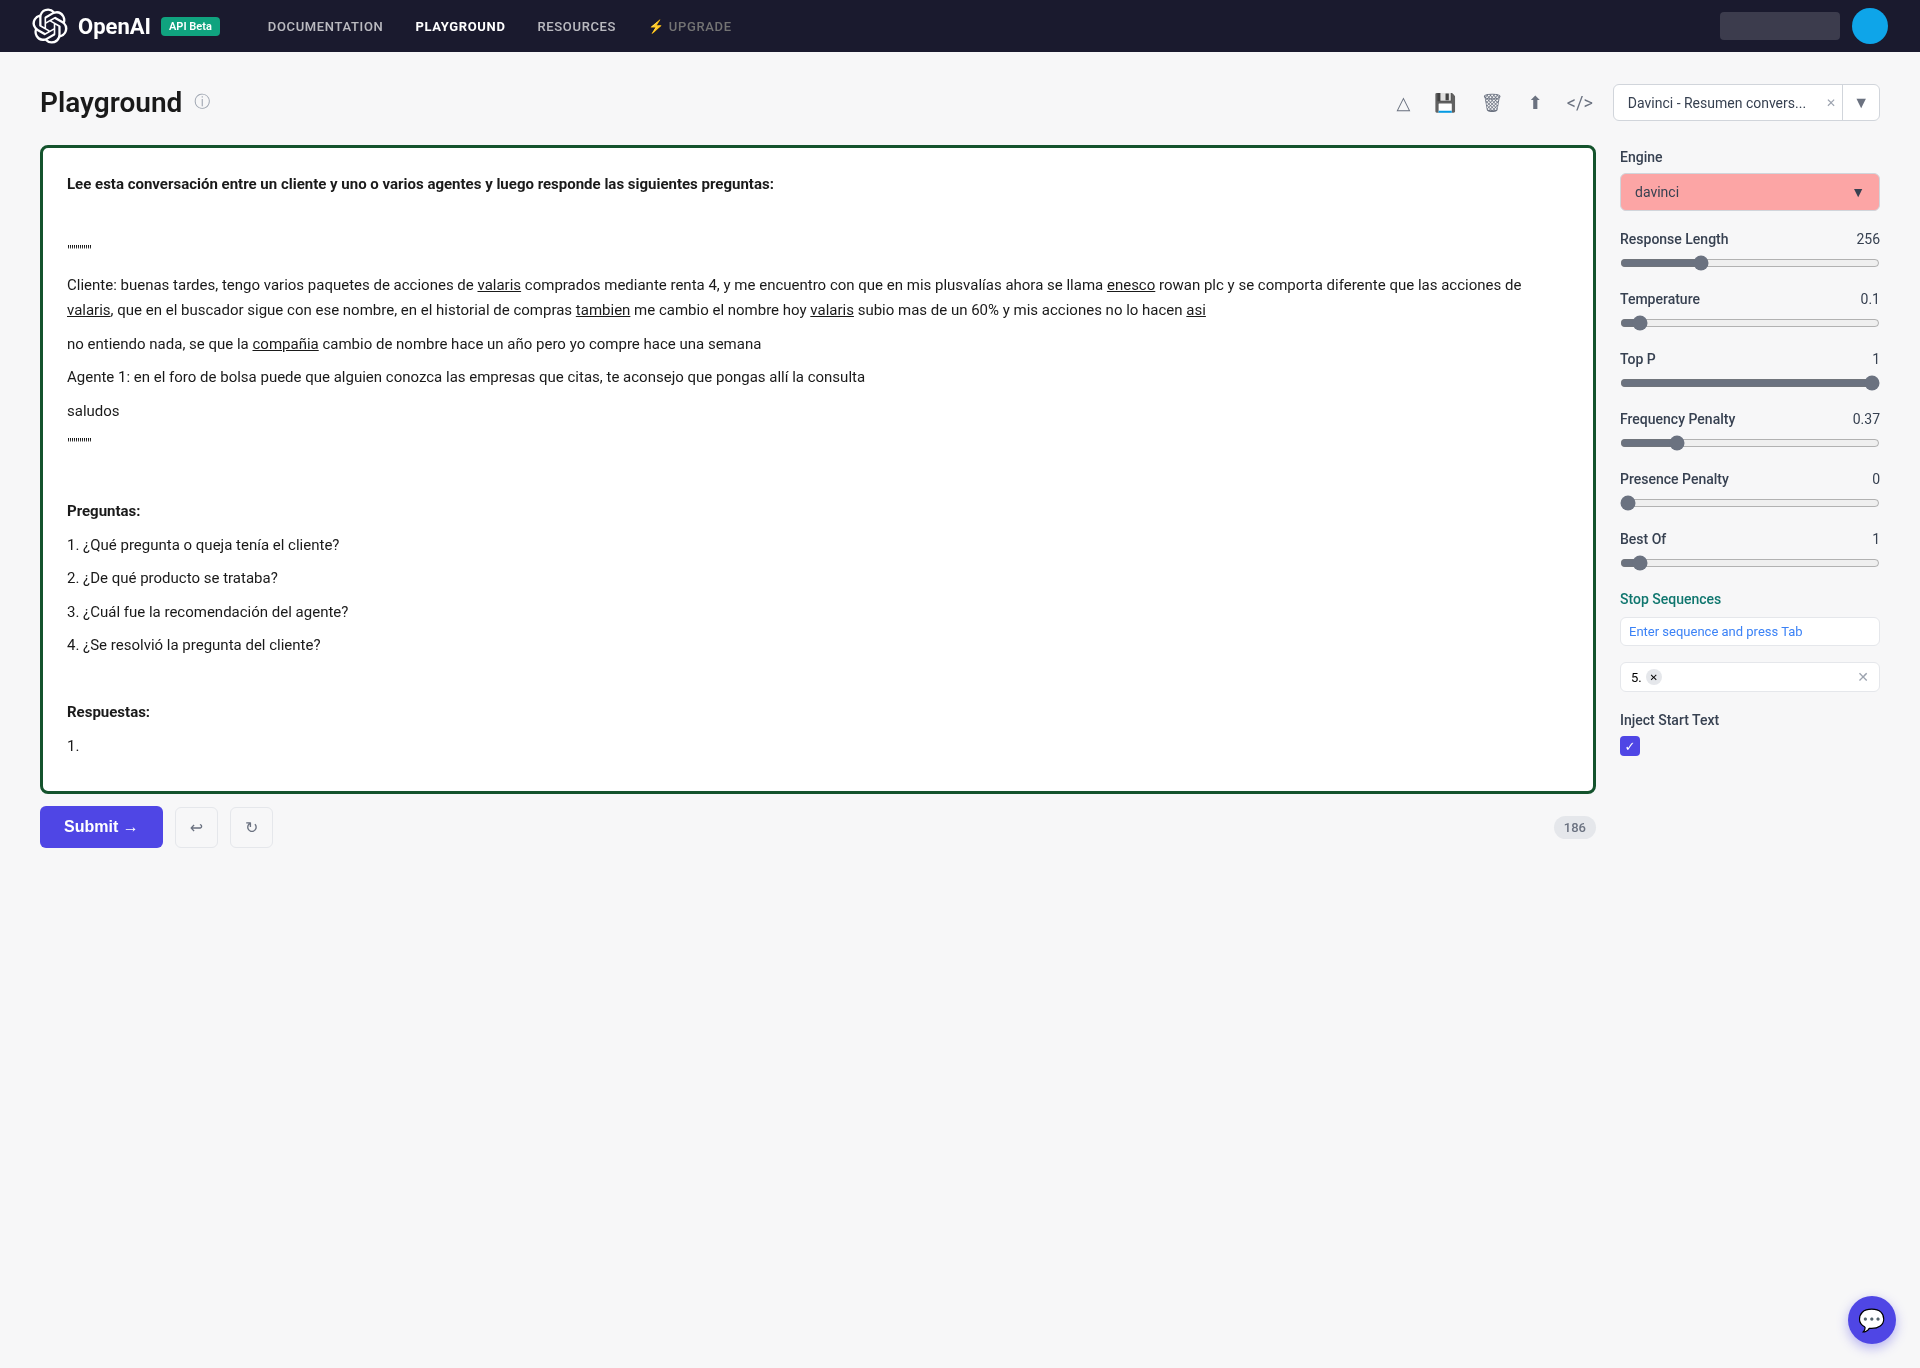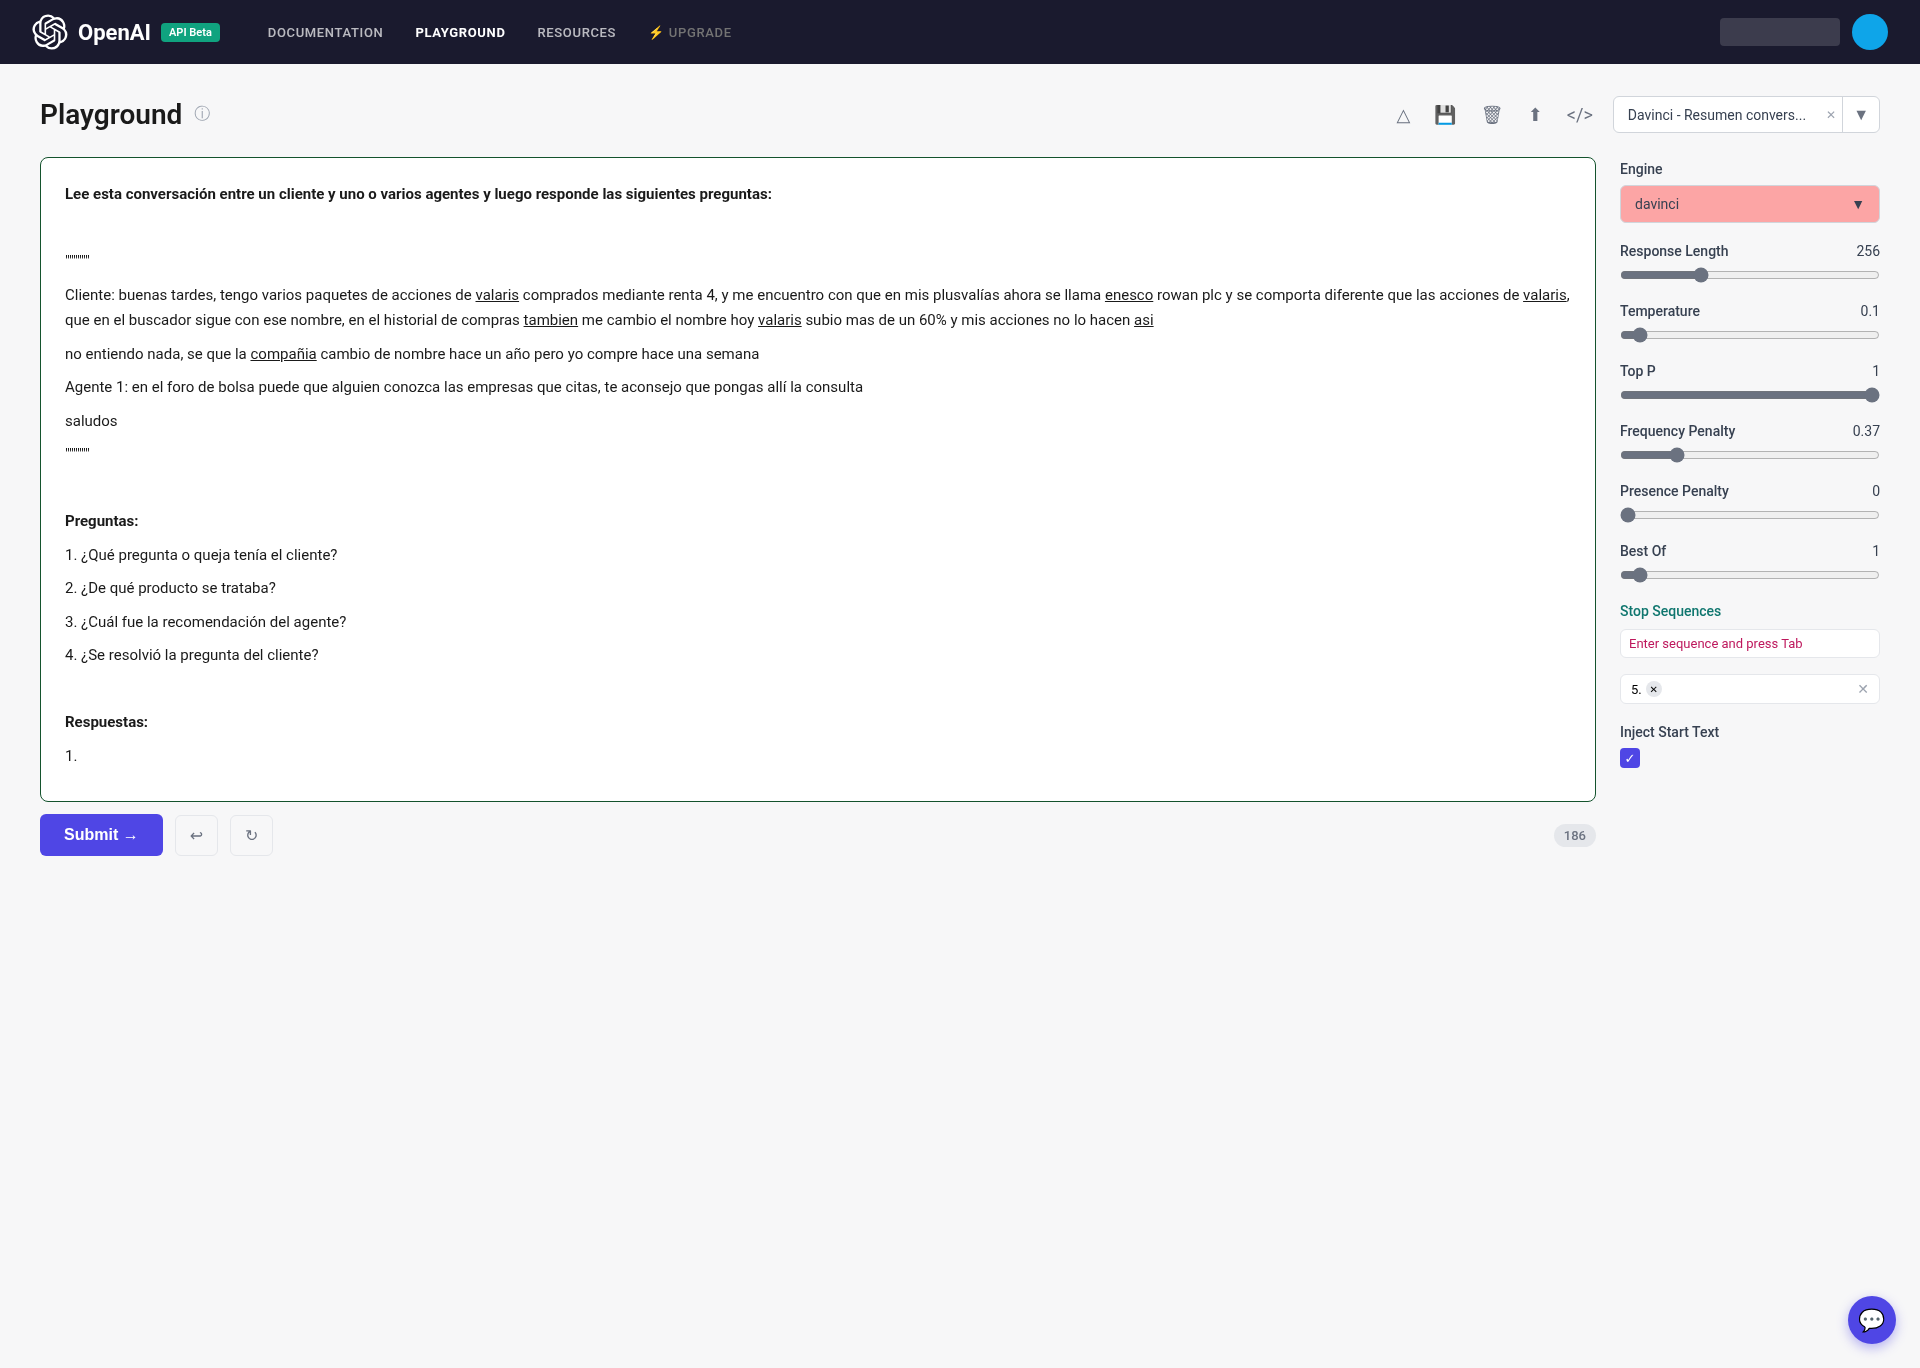--- a/index.html
+++ b/index.html
@@ -4,21 +4,21 @@
   <style>
     * { box-sizing: border-box; margin: 0; padding: 0; }
     body { font-family: -apple-system, BlinkMacSystemFont, 'Segoe UI', Roboto, sans-serif; background: #f7f7f8; }
 
     
     .header {
       background: #1a1a2e;
       display: flex;
       align-items: center;
       padding: 0 32px;
-      height: 64px;
+      height: 52px;
       gap: 32px;
     }
     .header-logo {
       display: flex;
       align-items: center;
       gap: 10px;
       color: white;
       font-size: 22px;
       font-weight: 700;
     }
@@ -148,21 +148,21 @@
 
     
     .editor-panel {
       flex: 1;
       display: flex;
       flex-direction: column;
       gap: 12px;
     }
     .text-editor {
       background: white;
-      border: 1px solid #14532d;
+      border: 3px solid #14532d;
       border-radius: 8px;
       padding: 24px;
       min-height: 620px;
       font-size: 15px;
       line-height: 1.7;
       color: #1a1a1a;
       resize: none;
       outline: none;
     }
     .text-editor p { margin-bottom: 8px; }
@@ -470,21 +470,21 @@
         <div class="setting-label-row">
           <span class="setting-label">Best Of</span>
           <span class="setting-value">1</span>
         </div>
         <input type="range" min="0" max="100" value="5" style="width: 100%;">
       </div>
 
       <div class="setting-group">
         <div class="stop-seq-label">Stop Sequences</div>
         <div class="stop-seq-input">
-          <span style="color:#be185d; font-size:13px;">Enter sequence and press Tab</span>
+          <span style="color:#3b82f6; font-size:13px;">Enter sequence and press Tab</span>
         </div>
         <div class="stop-seq-box">
           <div class="seq-tag">
             <span>5.</span>
             <div class="seq-tag-x">✕</div>
           </div>
           <span class="stop-seq-remove">✕</span>
         </div>
       </div>
 

